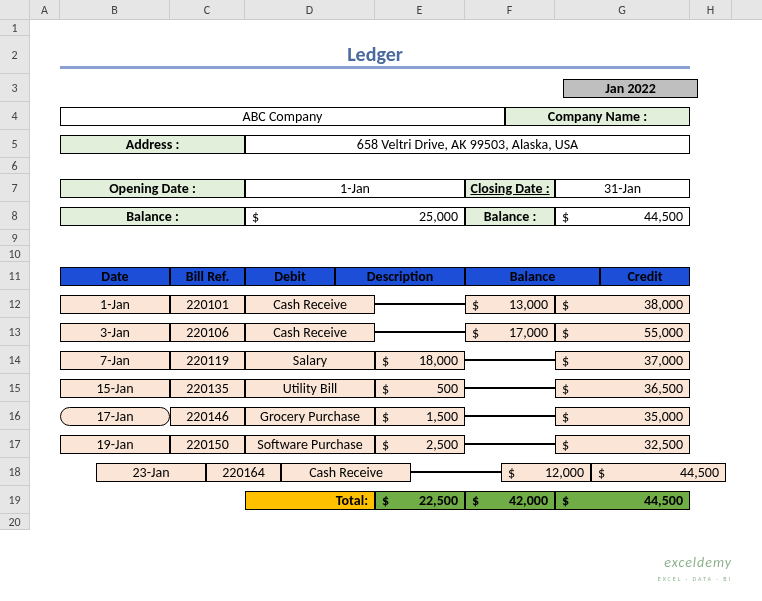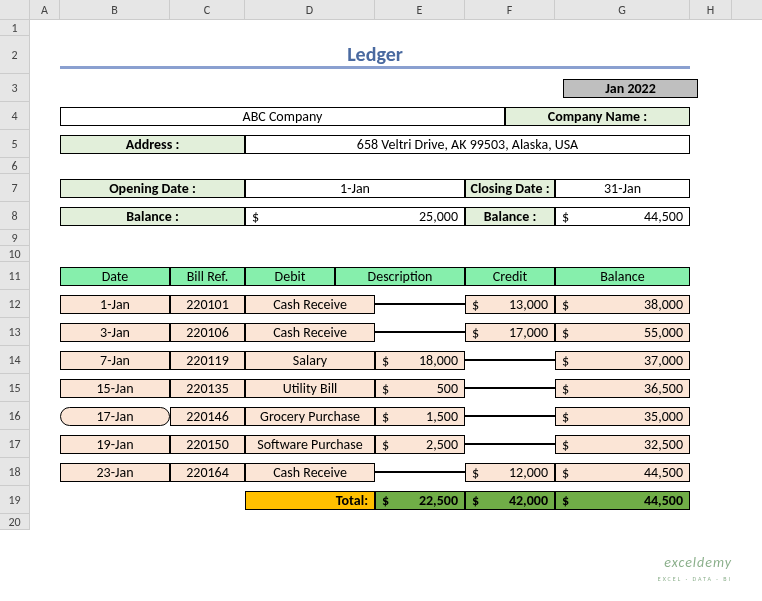--- a/index.html
+++ b/index.html
@@ -76,23 +76,23 @@
     border: 1px solid #000;
     font-weight: bold;
     justify-content: center;
   }
   .value-box {
     border: 1px solid #000;
     justify-content: center;
   }
   .money { justify-content: space-between; }
   .th-blue {
-    background: #86efac;
-    border: 1px solid #000;
-    font-weight: normal;
+    background: #1d4ed8;
+    border: 1px solid #000;
+    font-weight: bold;
     justify-content: center;
   }
   .td-peach {
     background: #fbe5d6;
     border: 1px solid #000;
     justify-content: center;
   }
   .td-peach.money { justify-content: space-between; }
   .total-label {
     background: #ffc000;
@@ -181,21 +181,21 @@
     <div class="row" style="height: 28px;">
       <div class="cell " style="width: 30px;"></div>
       <div class="cell label-green" style="width: 185px;">Address :</div>
       <div class="cell value-box" style="width: 445px;">658 Veltri Drive, AK 99503, Alaska, USA</div>
     </div>
     <div class="row" style="height: 16px;"></div>
     <div class="row" style="height: 28px;">
       <div class="cell " style="width: 30px;"></div>
       <div class="cell label-green" style="width: 185px;">Opening Date :</div>
       <div class="cell value-box" style="width: 220px;">1-Jan</div>
-      <div class="cell label-green" style="width: 90px;">Closing Date :</div>
+      <div class="cell label-green" style="width: 90px; text-decoration: underline;">Closing Date :</div>
       <div class="cell value-box" style="width: 135px;">31-Jan</div>
     </div>
     <div class="row" style="height: 28px;">
       <div class="cell " style="width: 30px;"></div>
       <div class="cell label-green" style="width: 185px;">Balance :</div>
       <div class="cell value-box money" style="width: 220px;">
         <span>$</span>
         <span>25,000</span>
       </div>
       <div class="cell label-green" style="width: 90px;">Balance :</div>
@@ -205,22 +205,22 @@
       </div>
     </div>
     <div class="row" style="height: 16px;"></div>
     <div class="row" style="height: 16px;"></div>
     <div class="row" style="height: 28px;">
       <div class="cell " style="width: 30px;"></div>
       <div class="cell th-blue" style="width: 110px;">Date</div>
       <div class="cell th-blue" style="width: 75px;">Bill Ref.</div>
       <div class="cell th-blue" style="width: 90px;">Debit</div>
       <div class="cell th-blue" style="width: 130px;">Description</div>
+      <div class="cell th-blue" style="width: 135px;">Balance</div>
       <div class="cell th-blue" style="width: 90px;">Credit</div>
-      <div class="cell th-blue" style="width: 135px;">Balance</div>
     </div>
     <div class="row" style="height: 28px;">
       <div class="cell " style="width: 30px;"></div>
       <div class="cell td-peach" style="width: 110px;">1-Jan</div>
       <div class="cell td-peach" style="width: 75px;">220101</div>
       <div class="cell td-peach" style="width: 130px;">Cash Receive</div>
       <div class="cell td-peach money" style="width: 90px;"></div>
       <div class="cell td-peach money" style="width: 90px;">
         <span>$</span>
         <span>13,000</span>
@@ -300,21 +300,21 @@
         <span>2,500</span>
       </div>
       <div class="cell td-peach money" style="width: 90px;"></div>
       <div class="cell td-peach money" style="width: 135px;">
         <span>$</span>
         <span>32,500</span>
       </div>
     </div>
     <div class="row" style="height: 28px;">
       <div class="cell " style="width: 30px;"></div>
-      <div class="cell td-peach" style="width: 110px;">23-Jan</div>
+      <div class="cell td-peach" style="width: 110px; margin-left: 36px;">23-Jan</div>
       <div class="cell td-peach" style="width: 75px;">220164</div>
       <div class="cell td-peach" style="width: 130px;">Cash Receive</div>
       <div class="cell td-peach money" style="width: 90px;"></div>
       <div class="cell td-peach money" style="width: 90px;">
         <span>$</span>
         <span>12,000</span>
       </div>
       <div class="cell td-peach money" style="width: 135px;">
         <span>$</span>
         <span>44,500</span>

